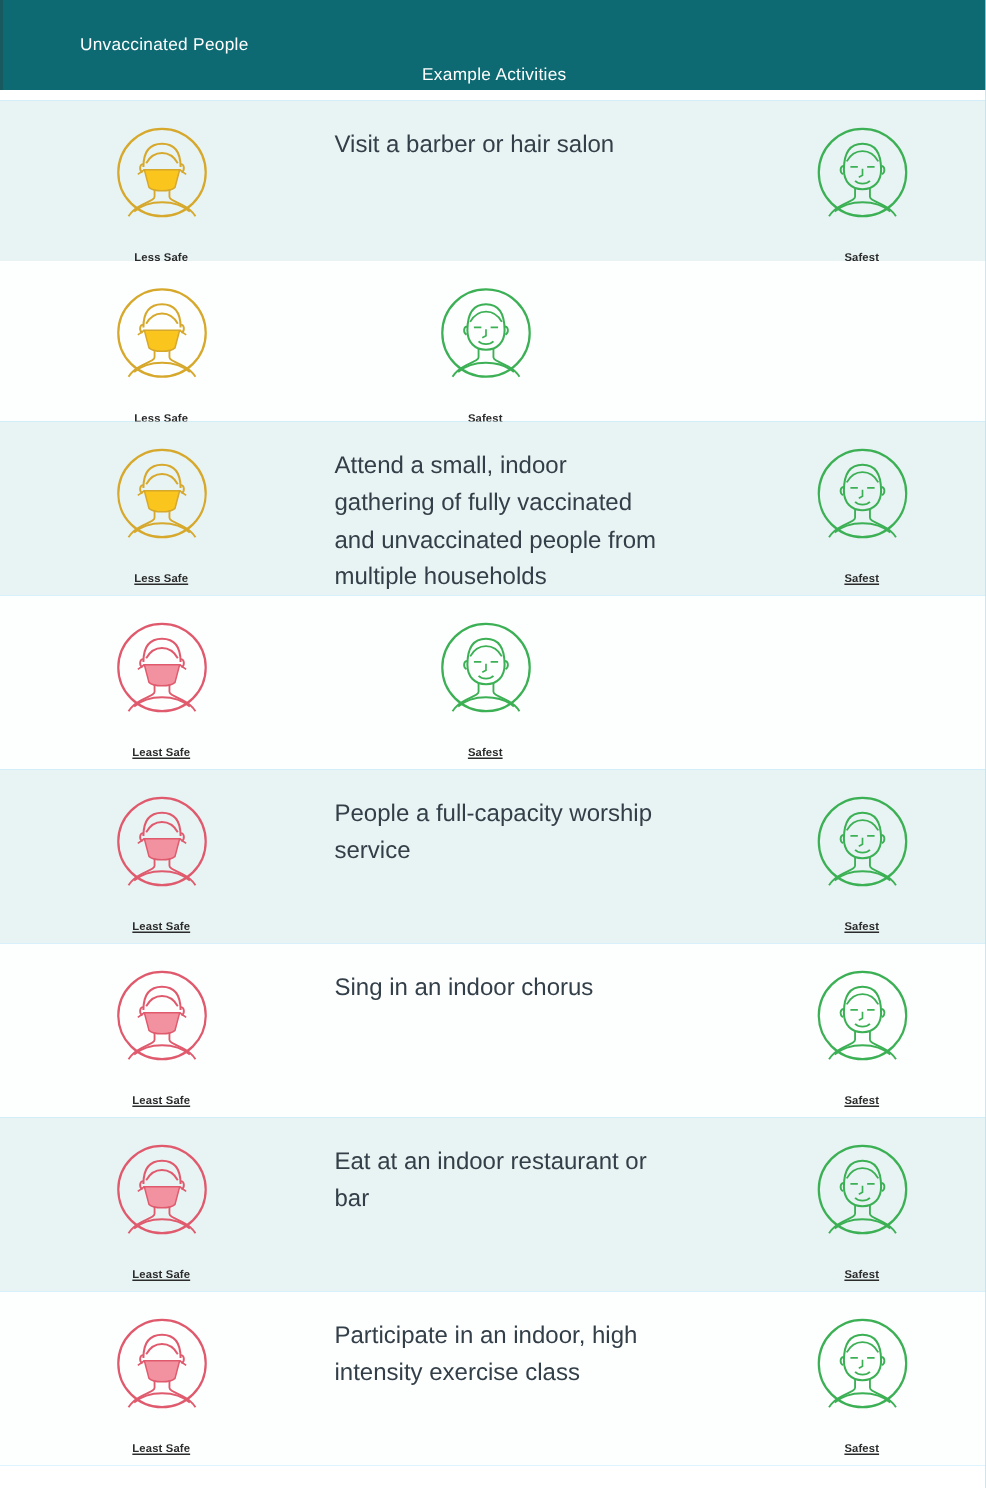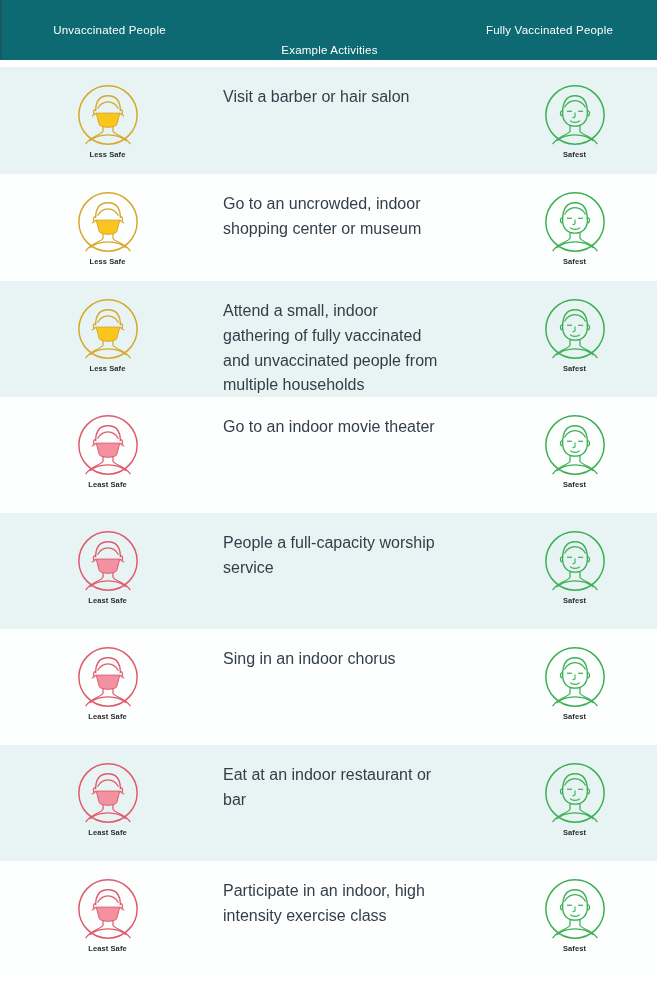--- a/index.html
+++ b/index.html
@@ -72,47 +72,47 @@
     width: 217px;
     flex: 0 0 217px;
     display: flex;
     flex-direction: column;
     align-items: center;
     padding-top: 17px;
   }
 
   .icon-badge { display:block; }
   .icon-label {
-    margin-top: 0;
+    margin-top: 16px;
     font-size: 7.5px;
     font-weight: bold;
     color: #2b2b2b;
     letter-spacing: .1px;
     text-align: center;
+    text-decoration: underline;
   }
 
   
   .h-r1 { height: 107px; }
   .h-r2 { height: 107px; }
   .h-r3 { height: 116px; }
   .h-r4 { height: 116px; }
   .h-r5 { height: 116px; }
   .h-r6 { height: 116px; }
   .h-r7 { height: 116px; }
   .h-r8 { height: 116px; }
 </style>
 </head>
 <body>
 
 <div id="table-wrap">
 
   <div class="table-header">
     <div class="th col-left">Unvaccinated People</div>
     <div class="th col-mid">Example Activities</div>
-    <div class="th col-right">Fully Vaccinated People</div>
   </div>
 
   <div class="spacer-row"></div>
 
   <div id="rows-container">
       <div class="row alt h-r1">
         <div class="cell-icon">
           <span class="icon-badge"><svg width="62" height="62" viewBox="0 0 100 100">
               <circle cx="50" cy="50" r="47" fill="none" stroke="#d6a82b" stroke-width="2.4"></circle>
               <path d="M30 44 C30 26 38 19 50 19 C62 19 70 26 70 44" fill="none" stroke="#d6a82b" stroke-width="2.2"></path>
@@ -155,21 +155,20 @@
               <path d="M30 41 C26 41 25 47 29 50" fill="none" stroke="#d6a82b" stroke-width="2"></path>
               <path d="M70 41 C74 41 75 47 71 50" fill="none" stroke="#d6a82b" stroke-width="2"></path>
               <path d="M31 47 L69 47 L64 66 C59 71 41 71 36 66 Z" fill="#fac51c" stroke="#d6a82b" stroke-width="1.6"></path>
               <path d="M31 47 L24 52 M69 47 L76 52" stroke="#d6a82b" stroke-width="1.8" fill="none"></path>
               <path d="M42 68 L42 76 C42 79 36 81 28 85 C22 88 17 92 14 97" fill="none" stroke="#d6a82b" stroke-width="2"></path>
               <path d="M58 68 L58 76 C58 79 64 81 72 85 C78 88 83 92 86 97" fill="none" stroke="#d6a82b" stroke-width="2"></path>
               <path d="M20 92 C28 85 40 82 50 82 C60 82 72 85 80 92" fill="none" stroke="#d6a82b" stroke-width="2"></path>
             </svg></span>
           <div class="icon-label">Less Safe</div>
         </div>
-        <div class="cell-activity">Go to an uncrowded, indoor shopping center or museum</div>
         <div class="cell-icon-right">
           <span class="icon-badge"><svg width="62" height="62" viewBox="0 0 100 100">
               <circle cx="50" cy="50" r="47" fill="none" stroke="#3cb054" stroke-width="2.4"></circle>
               <path d="M30 47 C30 27 38 19 50 19 C62 19 70 27 70 47 C70 60 62 68 50 68 C38 68 30 60 30 47 Z" fill="none" stroke="#3cb054" stroke-width="2.2"></path>
               <path d="M33 38 C38 29 44 27 50 27 C56 27 62 29 67 38" fill="none" stroke="#3cb054" stroke-width="2"></path>
               <path d="M30 43 C26 43 25 49 29 52" fill="none" stroke="#3cb054" stroke-width="2"></path>
               <path d="M70 43 C74 43 75 49 71 52" fill="none" stroke="#3cb054" stroke-width="2"></path>
               <path d="M37 44 L45 44" stroke="#3cb054" stroke-width="2" fill="none"></path>
               <path d="M55 44 L63 44" stroke="#3cb054" stroke-width="2" fill="none"></path>
               <path d="M50 46 L50 53 L46 55" fill="none" stroke="#3cb054" stroke-width="1.8"></path>
@@ -225,21 +224,20 @@
               <path d="M30 41 C26 41 25 47 29 50" fill="none" stroke="#e05a6d" stroke-width="2"></path>
               <path d="M70 41 C74 41 75 47 71 50" fill="none" stroke="#e05a6d" stroke-width="2"></path>
               <path d="M31 47 L69 47 L64 66 C59 71 41 71 36 66 Z" fill="#f2919f" stroke="#e05a6d" stroke-width="1.6"></path>
               <path d="M31 47 L24 52 M69 47 L76 52" stroke="#e05a6d" stroke-width="1.8" fill="none"></path>
               <path d="M42 68 L42 76 C42 79 36 81 28 85 C22 88 17 92 14 97" fill="none" stroke="#e05a6d" stroke-width="2"></path>
               <path d="M58 68 L58 76 C58 79 64 81 72 85 C78 88 83 92 86 97" fill="none" stroke="#e05a6d" stroke-width="2"></path>
               <path d="M20 92 C28 85 40 82 50 82 C60 82 72 85 80 92" fill="none" stroke="#e05a6d" stroke-width="2"></path>
             </svg></span>
           <div class="icon-label">Least Safe</div>
         </div>
-        <div class="cell-activity">Go to an indoor movie theater</div>
         <div class="cell-icon-right">
           <span class="icon-badge"><svg width="62" height="62" viewBox="0 0 100 100">
               <circle cx="50" cy="50" r="47" fill="none" stroke="#3cb054" stroke-width="2.4"></circle>
               <path d="M30 47 C30 27 38 19 50 19 C62 19 70 27 70 47 C70 60 62 68 50 68 C38 68 30 60 30 47 Z" fill="none" stroke="#3cb054" stroke-width="2.2"></path>
               <path d="M33 38 C38 29 44 27 50 27 C56 27 62 29 67 38" fill="none" stroke="#3cb054" stroke-width="2"></path>
               <path d="M30 43 C26 43 25 49 29 52" fill="none" stroke="#3cb054" stroke-width="2"></path>
               <path d="M70 43 C74 43 75 49 71 52" fill="none" stroke="#3cb054" stroke-width="2"></path>
               <path d="M37 44 L45 44" stroke="#3cb054" stroke-width="2" fill="none"></path>
               <path d="M55 44 L63 44" stroke="#3cb054" stroke-width="2" fill="none"></path>
               <path d="M50 46 L50 53 L46 55" fill="none" stroke="#3cb054" stroke-width="1.8"></path>

